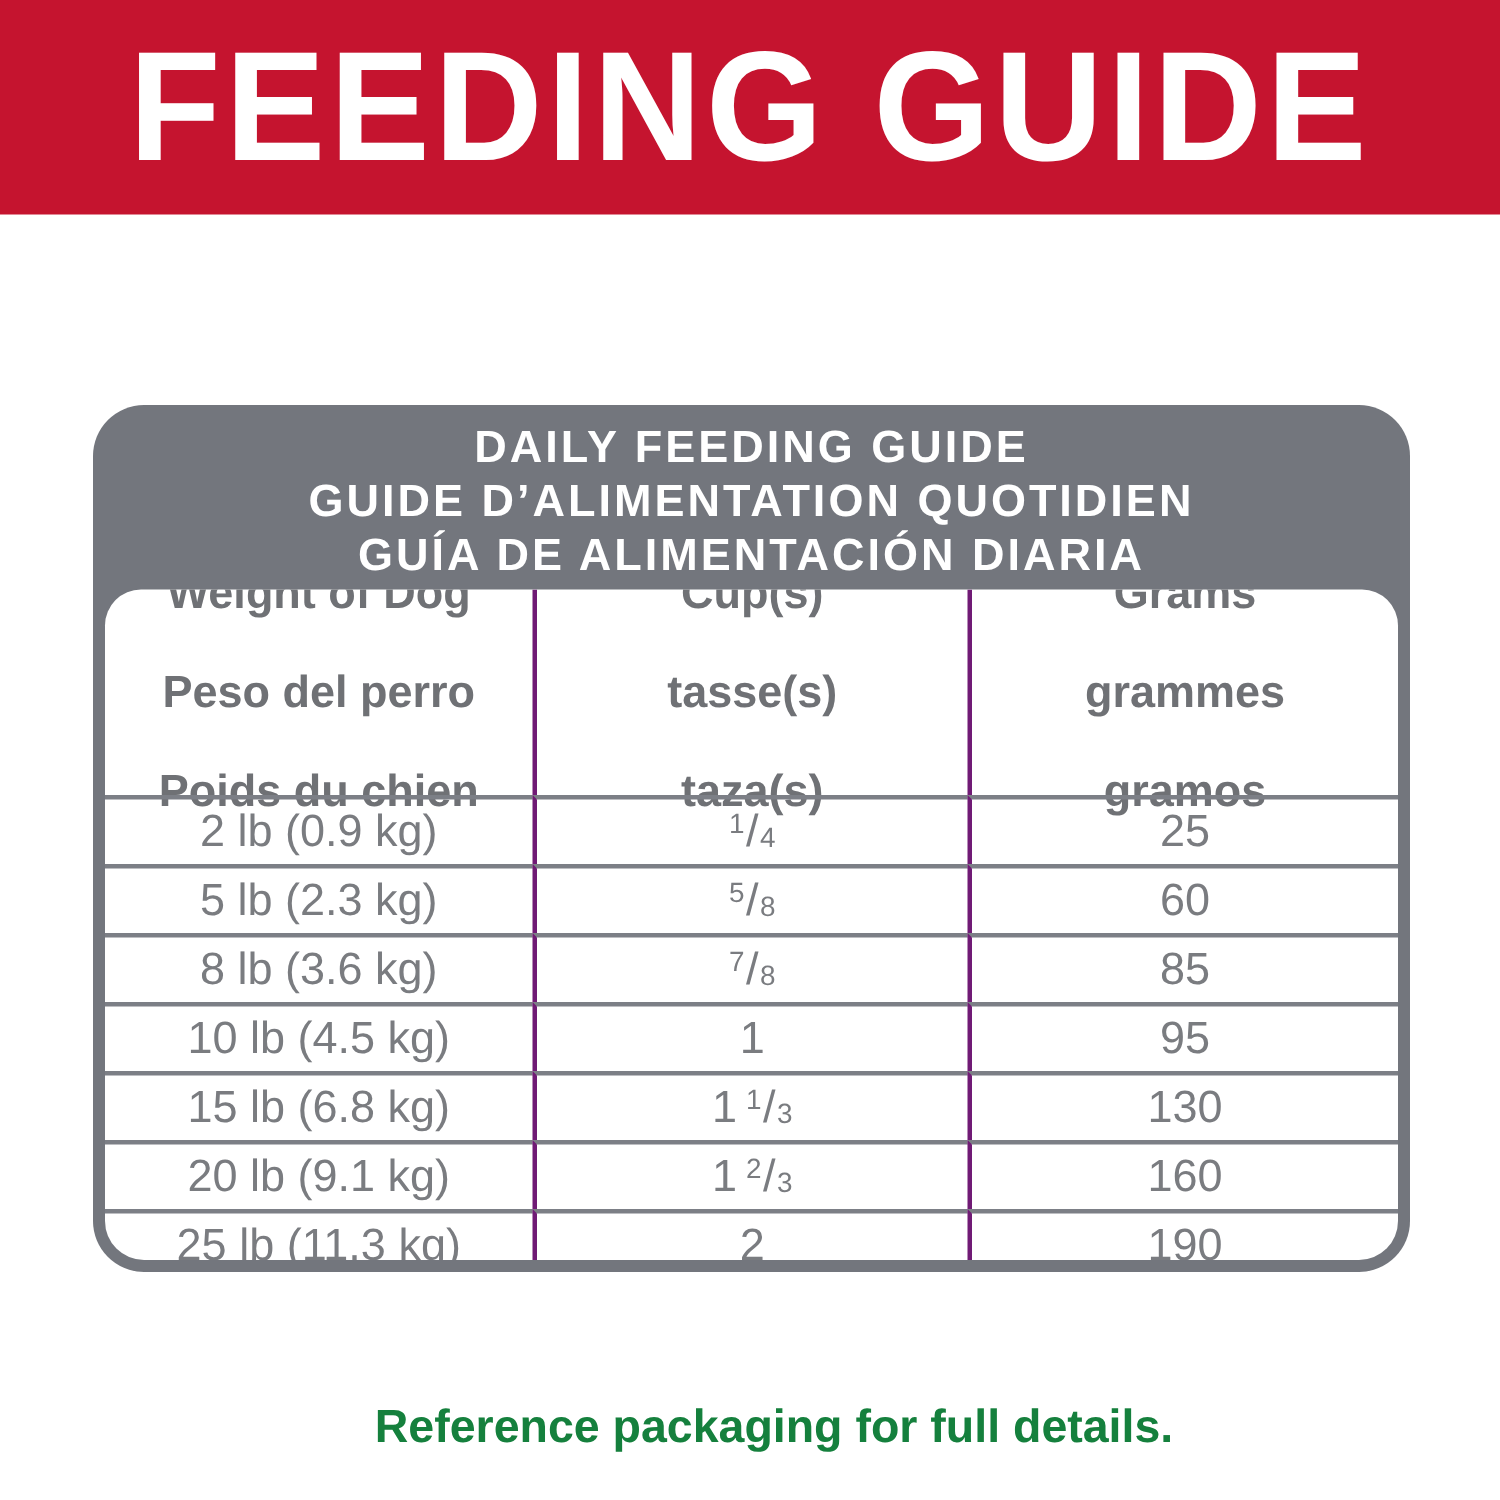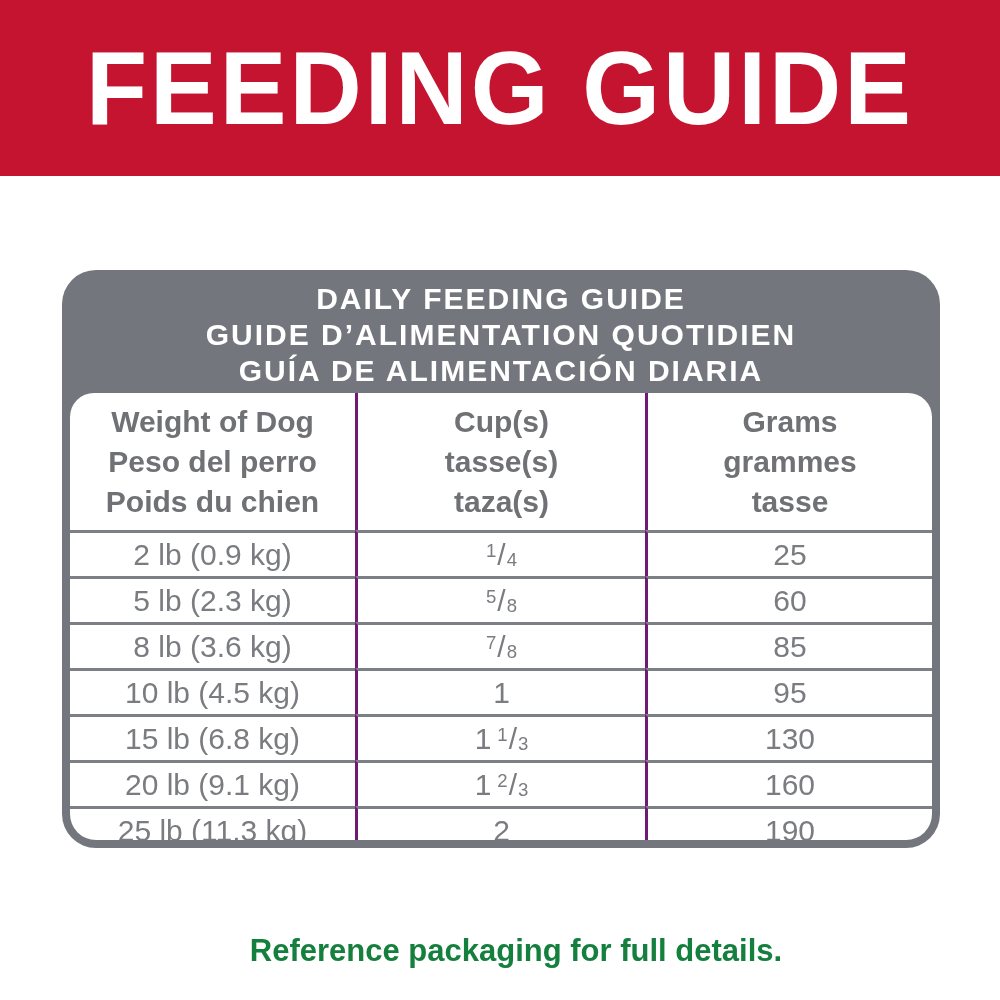--- a/index.html
+++ b/index.html
@@ -8,21 +8,21 @@
     position: relative;
     background: #ffffff;
     font-family: "Liberation Sans", sans-serif;
     overflow: hidden;
   }
 
   
   .banner {
     position: absolute;
     left: 0; top: 0;
-    width: 1000px; height: 176px;
+    width: 1000px; height: 143px;
     background: #c5142f;
     display: flex;
     align-items: center;
     justify-content: center;
   }
   .banner-title {
     color: #ffffff;
     font-weight: bold;
     font-size: 100px;
     letter-spacing: 3px;
@@ -68,20 +68,21 @@
     grid-template-columns: 285px 290px 1fr;
     grid-template-rows: 137px repeat(7, 46px);
   }
   .trow { display: contents; }
   .cell {
     display: flex;
     flex-direction: column;
     align-items: center;
     justify-content: center;
     text-align: center;
+    gap: 26px;
   }
   .trow .cell:nth-child(2),
   .trow .cell:nth-child(3) { border-left: 3px solid #701a75; }
   .trow.data .cell { border-top: 3px solid #7c7f86; flex-direction: row; }
 
   .col-head-line {
     color: #6f7175;
     font-weight: bold;
     font-size: 30px;
     line-height: 40px;
@@ -131,21 +132,21 @@
         <div class="col-head-line">Poids du chien</div>
       </div>
       <div class="cell">
         <div class="col-head-line">Cup(s)</div>
         <div class="col-head-line">tasse(s)</div>
         <div class="col-head-line">taza(s)</div>
       </div>
       <div class="cell">
         <div class="col-head-line">Grams</div>
         <div class="col-head-line">grammes</div>
-        <div class="col-head-line">tasse</div>
+        <div class="col-head-line">gramos</div>
       </div>
     </div>
 
   <div class="trow data">
     <div class="cell">
           <span class="cell-text">2 lb (0.9 kg)</span>
         </div>
     <div class="cell">
           <span class="cell-text"><span class="fnum">1</span><span class="fslash">/</span><span class="fden">4</span></span>
         </div>

